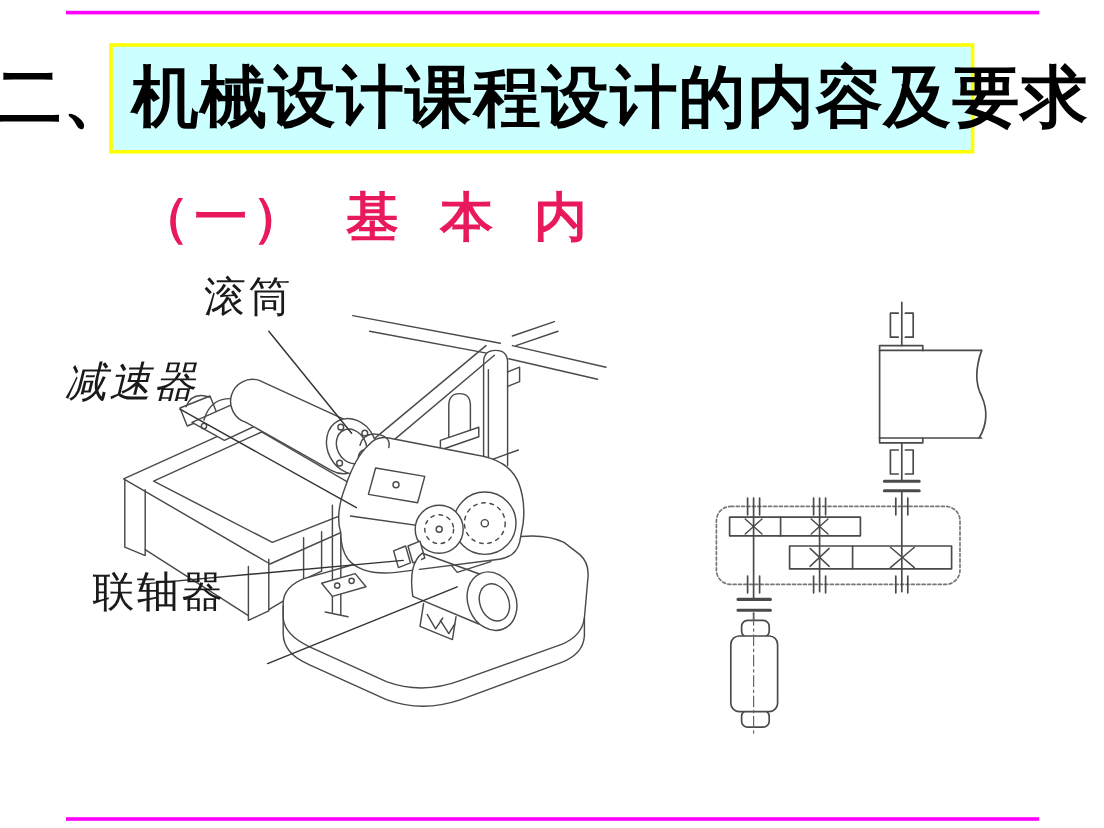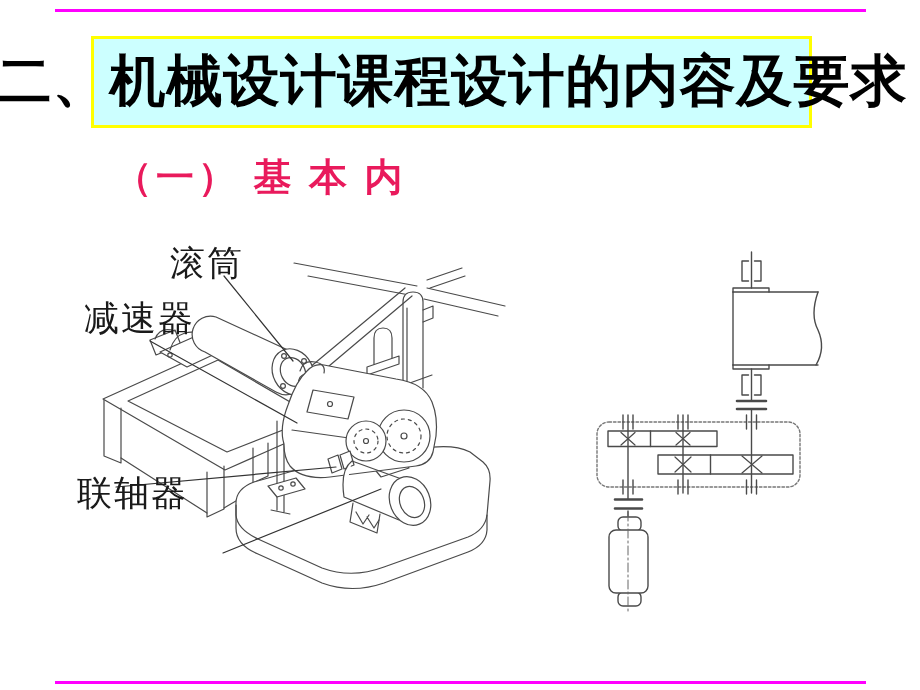--- a/index.html
+++ b/index.html
@@ -13,29 +13,29 @@
   .title-box{
     position:absolute;left:91px;top:36px;width:715px;height:86px;
     background:#CCFFFF;border:3px solid #FFFF00;
     display:flex;align-items:center;justify-content:center;
   }
   .title-text{
     font-size:56px;font-weight:bold;color:#000;letter-spacing:1px;white-space:nowrap;
   }
   .section-heading{
     position:absolute;left:114px;top:152px;
-    font-family:Liberation Serif, serif;
-    font-size:38px;font-weight:bold;color:#E91A5C;letter-spacing:4px;white-space:nowrap;
+    font-family:Liberation Mono, monospace;
+    font-size:44px;font-weight:bold;color:#E91A5C;letter-spacing:4px;white-space:nowrap;
   }
   .mlabel{
     position:absolute;font-size:35px;color:#1a1a1a;letter-spacing:2px;white-space:nowrap;
     font-weight:500;
   }
-  #lbl-drum{left:170px;top:240px;}
-  #lbl-reducer{left:84px;top:295px;}
+  #lbl-drum{left:170px;top:224px;}
+  #lbl-reducer{left:54px;top:295px;font-style:italic;}
   #lbl-coupling{left:77px;top:470px;}
   #lbl-motor{left:169px;top:555px;}
   svg{position:absolute;left:0;top:0;}
 </style>
 </head>
 <body>
 
 <div class="slide">
 
   <div class="rule top"></div>

